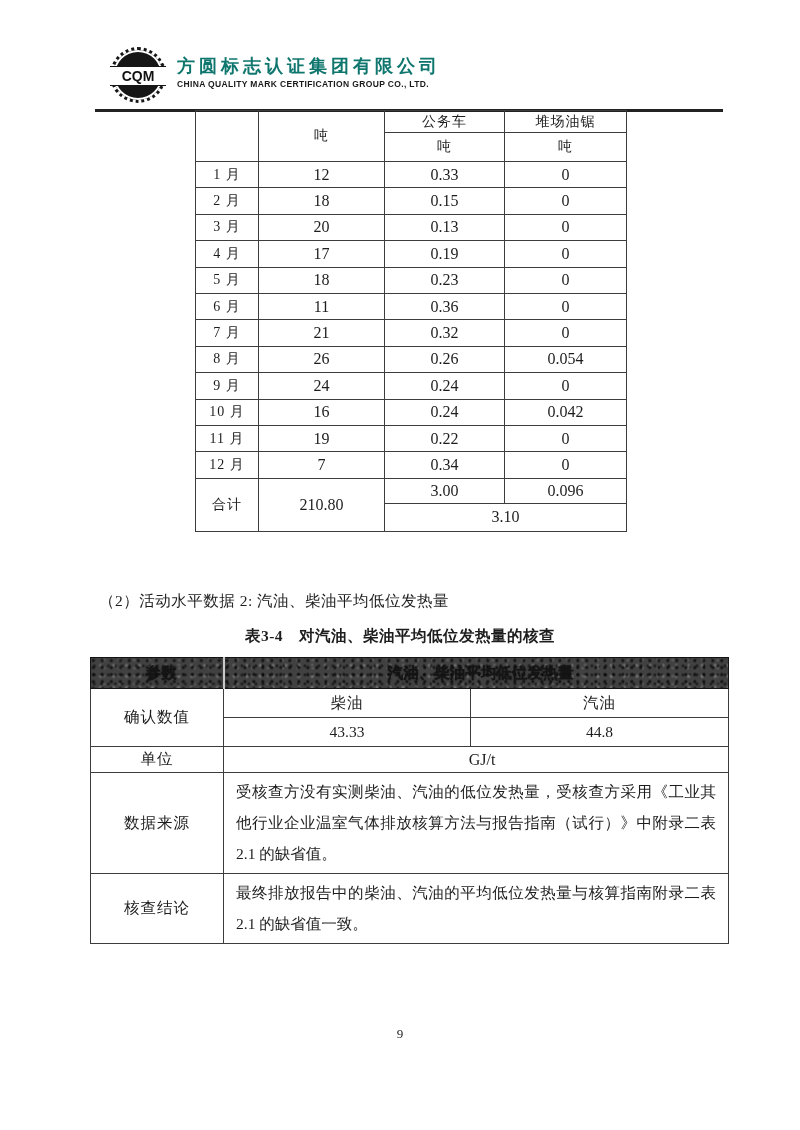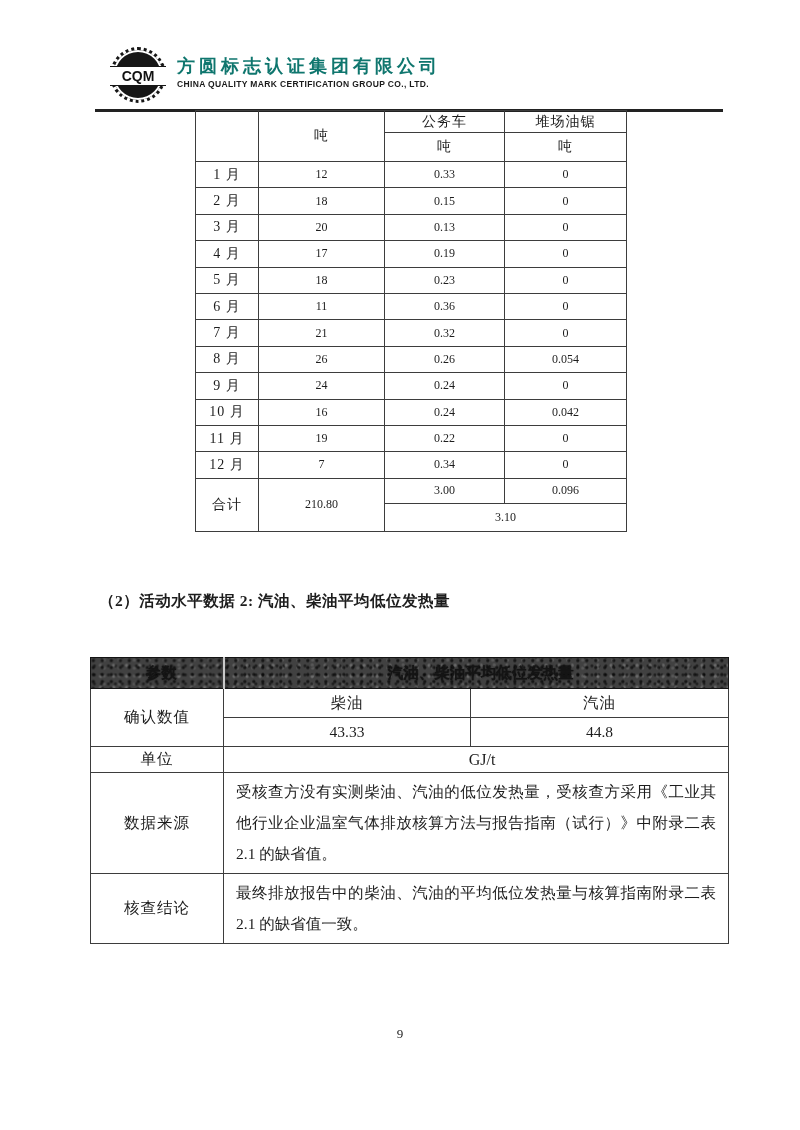--- a/index.html
+++ b/index.html
@@ -36,32 +36,32 @@
   }
   .header-rule{position:absolute;left:95px;top:109px;width:628px;height:2.5px;background:#222;}
 
   
   table{border-collapse:collapse;position:absolute;table-layout:fixed;}
   td{border:1.5px solid #3d3d3d;text-align:center;vertical-align:middle;padding:0;
      overflow:hidden;}
 
   
   .fuel-table{left:195px;top:110px;width:431px;}
-  .fuel-table td{font-size:12px;}
+  .fuel-table td{font-size:16px;}
   .fuel-table .zh{font-size:14px;letter-spacing:1px;}
   .t1-h1{height:22px;}
   .t1-h2{height:29px;}
   .months tr{height:26.4px;}
   .months td:first-child{font-size:14px;letter-spacing:1px;}
   .t1-tot1{height:25px;}
   .t1-tot2{height:28px;}
 
   
   .section-heading{
-    position:absolute;left:99px;top:591px;font-size:15.5px;font-weight:700;
+    position:absolute;left:99px;top:591px;font-size:15.5px;font-weight:400;
     letter-spacing:.5px;white-space:nowrap;
   }
   .table-caption{
     position:absolute;left:0;top:626px;width:800px;text-align:center;
     font-size:15.5px;font-weight:700;letter-spacing:.5px;
   }
   .table-caption .cap-num{margin-right:16px;}
 
   
   .verify-table{left:90px;top:657px;width:638px;}
@@ -213,20 +213,23 @@
         <td>3.00</td>
         <td>0.096</td>
       </tr>
       <tr class="t1-tot2">
         <td colspan="2">3.10</td>
       </tr>
     </tbody>
   </table>
 
   <div class="section-heading">（2）活动水平数据 2: 汽油、柴油平均低位发热量</div>
+  <div class="table-caption">
+    <span class="cap-num">表3-4</span><span>对汽油、柴油平均低位发热量的核查</span>
+  </div>
 
   <table class="verify-table">
     <colgroup>
         <col style="width:133px">
         <col style="width:247px">
         <col style="width:258px">
       </colgroup>
     <tbody>
       <tr class="bar-row">
         <td>参数</td>

